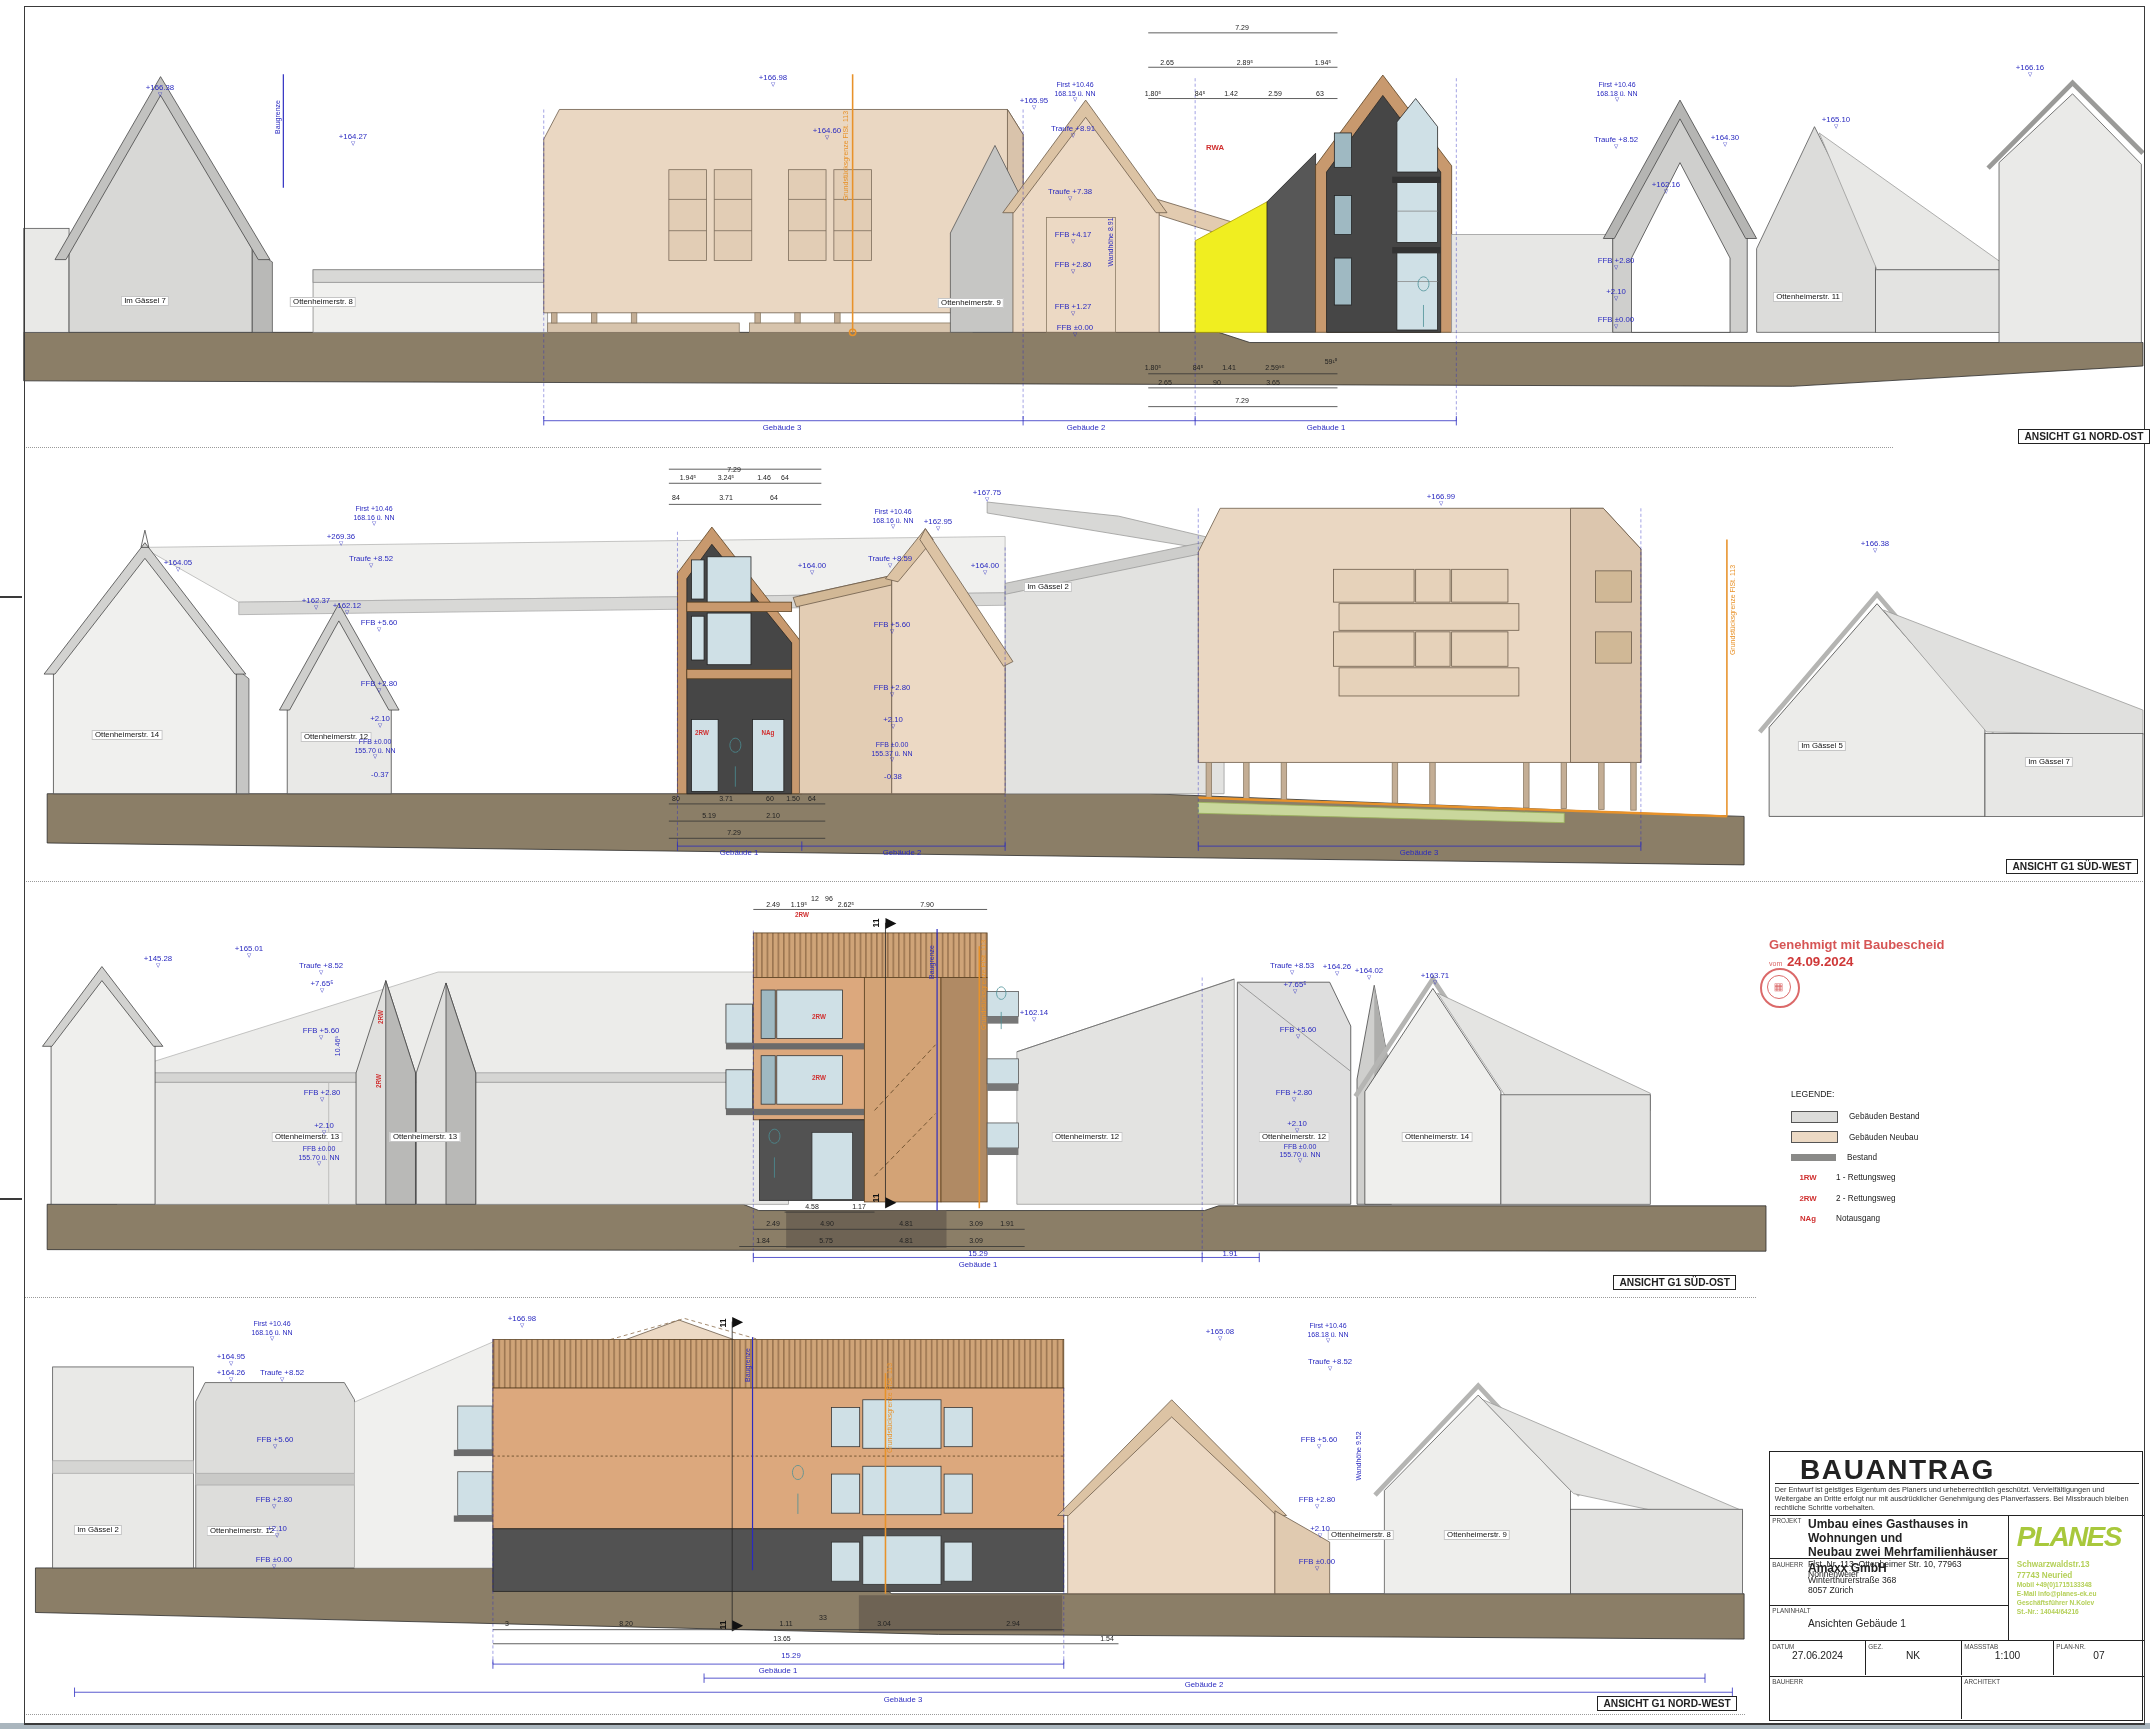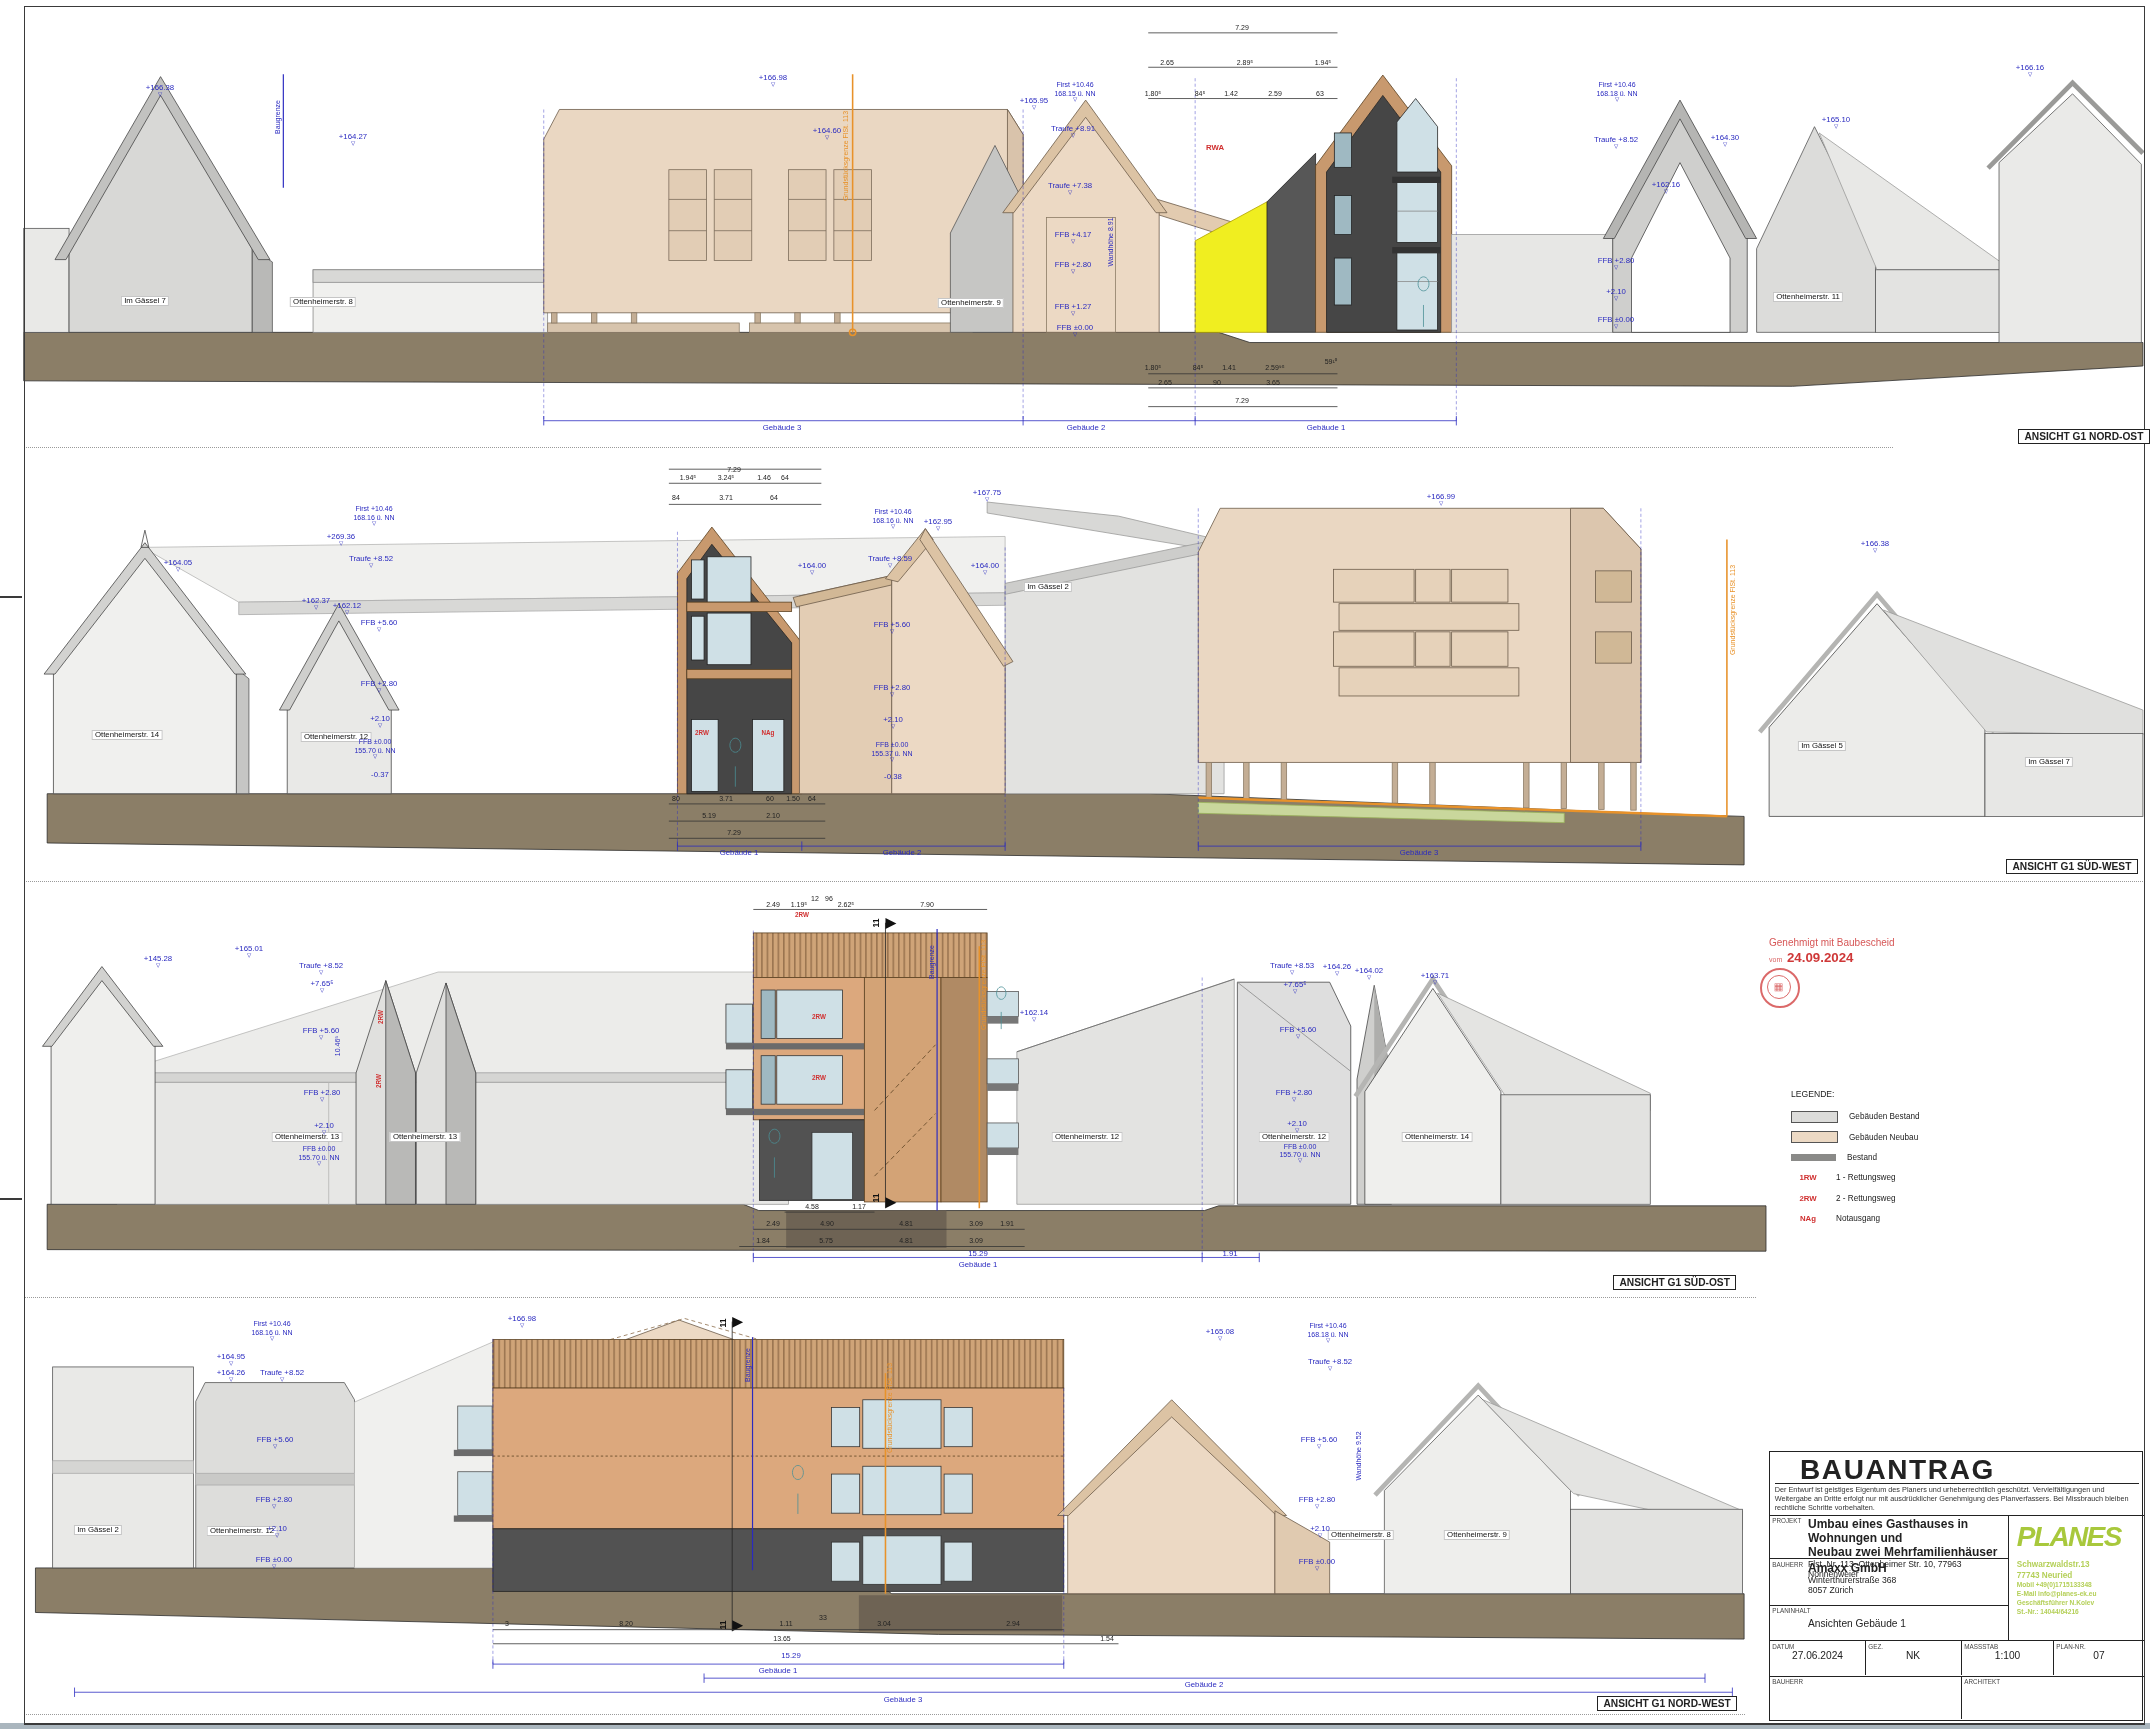--- a/index.html
+++ b/index.html
@@ -25,21 +25,21 @@
   
   #legend{position:absolute;left:1791px;top:1089px;z-index:6}
   #legend .title{font-size:8.6px;color:#222;margin-bottom:7.8px}
   .lgrow{display:flex;align-items:center;height:20.3px}
   .lgsw{width:45px;height:10.2px;border:0.8px solid #555;margin-right:11px}
   .lgsw.bar{height:6.3px;border:none}
   .lgkey{width:45px;text-align:center;padding-right:11px;box-sizing:border-box}
   .lglab{font-size:8.2px;color:#222}
   
   #stamp{position:absolute;left:1769px;top:937px;color:#cf3838;z-index:6}
-  #stamp .l1{font-size:10px;font-weight:normal;opacity:.85}
+  #stamp .l1{font-size:13px;font-weight:bold;opacity:.85}
   #stamp .l2{font-size:7px;opacity:.8;margin-right:4.7px}
   #stamp .dt{font-size:13.3px;font-weight:bold}
   #seal{position:absolute;left:1760px;top:968px;width:36px;height:36px;border:2px solid #cf3838;
         border-radius:50%;opacity:.75;z-index:6}
   #seal .in{position:absolute;left:4.7px;top:4.7px;width:22px;height:22px;border:0.8px solid #cf3838;
         border-radius:50%;color:#cf3838;font-size:10.2px;text-align:center;line-height:22px}
   
   #tb{position:absolute;left:1769px;top:1451px;width:374px;height:270px;border:1.3px solid #222;
       background:#fff;box-sizing:border-box;z-index:6;color:#222}
   .tbabs{position:absolute;box-sizing:border-box}
@@ -368,21 +368,21 @@
 <div class="L sp" style="left:1086px;top:424px">Gebäude 2</div>
 <div class="L sp" style="left:1326px;top:424px">Gebäude 1</div>
 <div class="L mB tri" style="left:160px;top:84px">+166.38</div>
 <div class="L mB tri" style="left:353px;top:133px">+164.27</div>
 <div class="L mB tri" style="left:773px;top:74px">+166.98</div>
 <div class="L mB tri" style="left:827px;top:127px">+164.60</div>
 <div class="L mBs" style="left:1075px;top:81px">First +10.46</div>
 <div class="L mBs tri" style="left:1075px;top:90px">168.15 ü. NN</div>
 <div class="L mB tri" style="left:1034px;top:97px">+165.95</div>
 <div class="L mB tri" style="left:1073px;top:125px">Traufe +8.91</div>
-<div class="L mB tri" style="left:1070px;top:182px">Traufe +7.38</div>
+<div class="L mB tri" style="left:1070px;top:188px">Traufe +7.38</div>
 <div class="L mB tri" style="left:1073px;top:231px">FFB +4.17</div>
 <div class="L mB tri" style="left:1073px;top:261px">FFB +2.80</div>
 <div class="L mB tri" style="left:1073px;top:303px">FFB +1.27</div>
 <div class="L mB tri" style="left:1075px;top:324px">FFB ±0.00</div>
 <div class="L mBs" style="left:1617px;top:81px">First +10.46</div>
 <div class="L mBs tri" style="left:1617px;top:90px">168.18 ü. NN</div>
 <div class="L mB tri" style="left:1616px;top:136px">Traufe +8.52</div>
 <div class="L mB tri" style="left:1836px;top:116px">+165.10</div>
 <div class="L mB tri" style="left:1725px;top:134px">+164.30</div>
 <div class="L mB tri" style="left:1666px;top:181px">+162.16</div>

